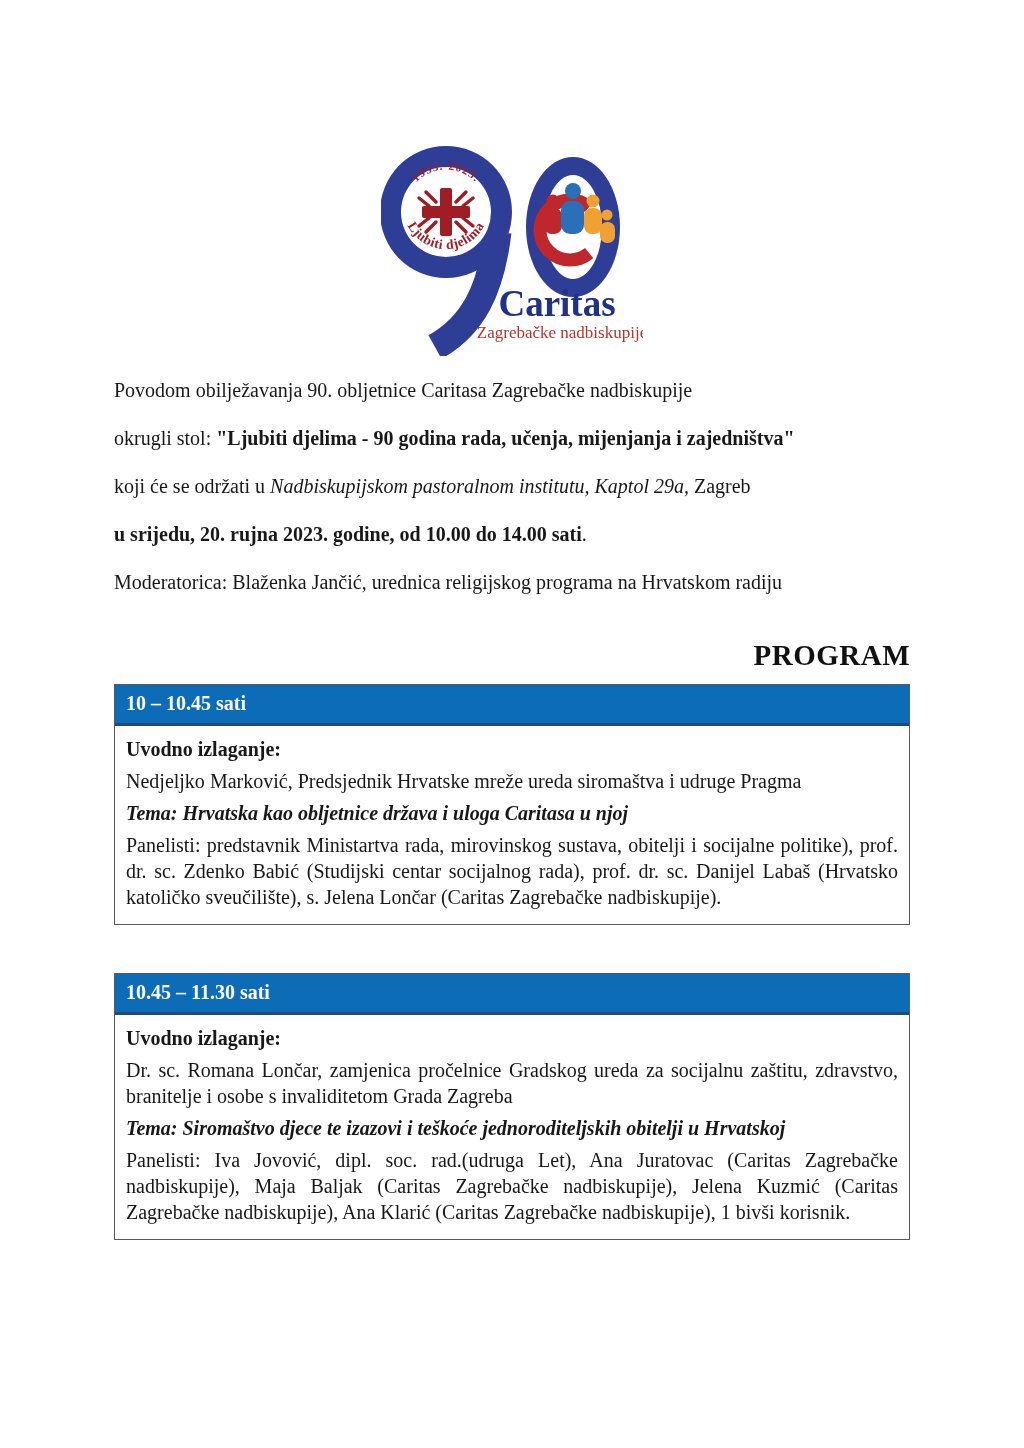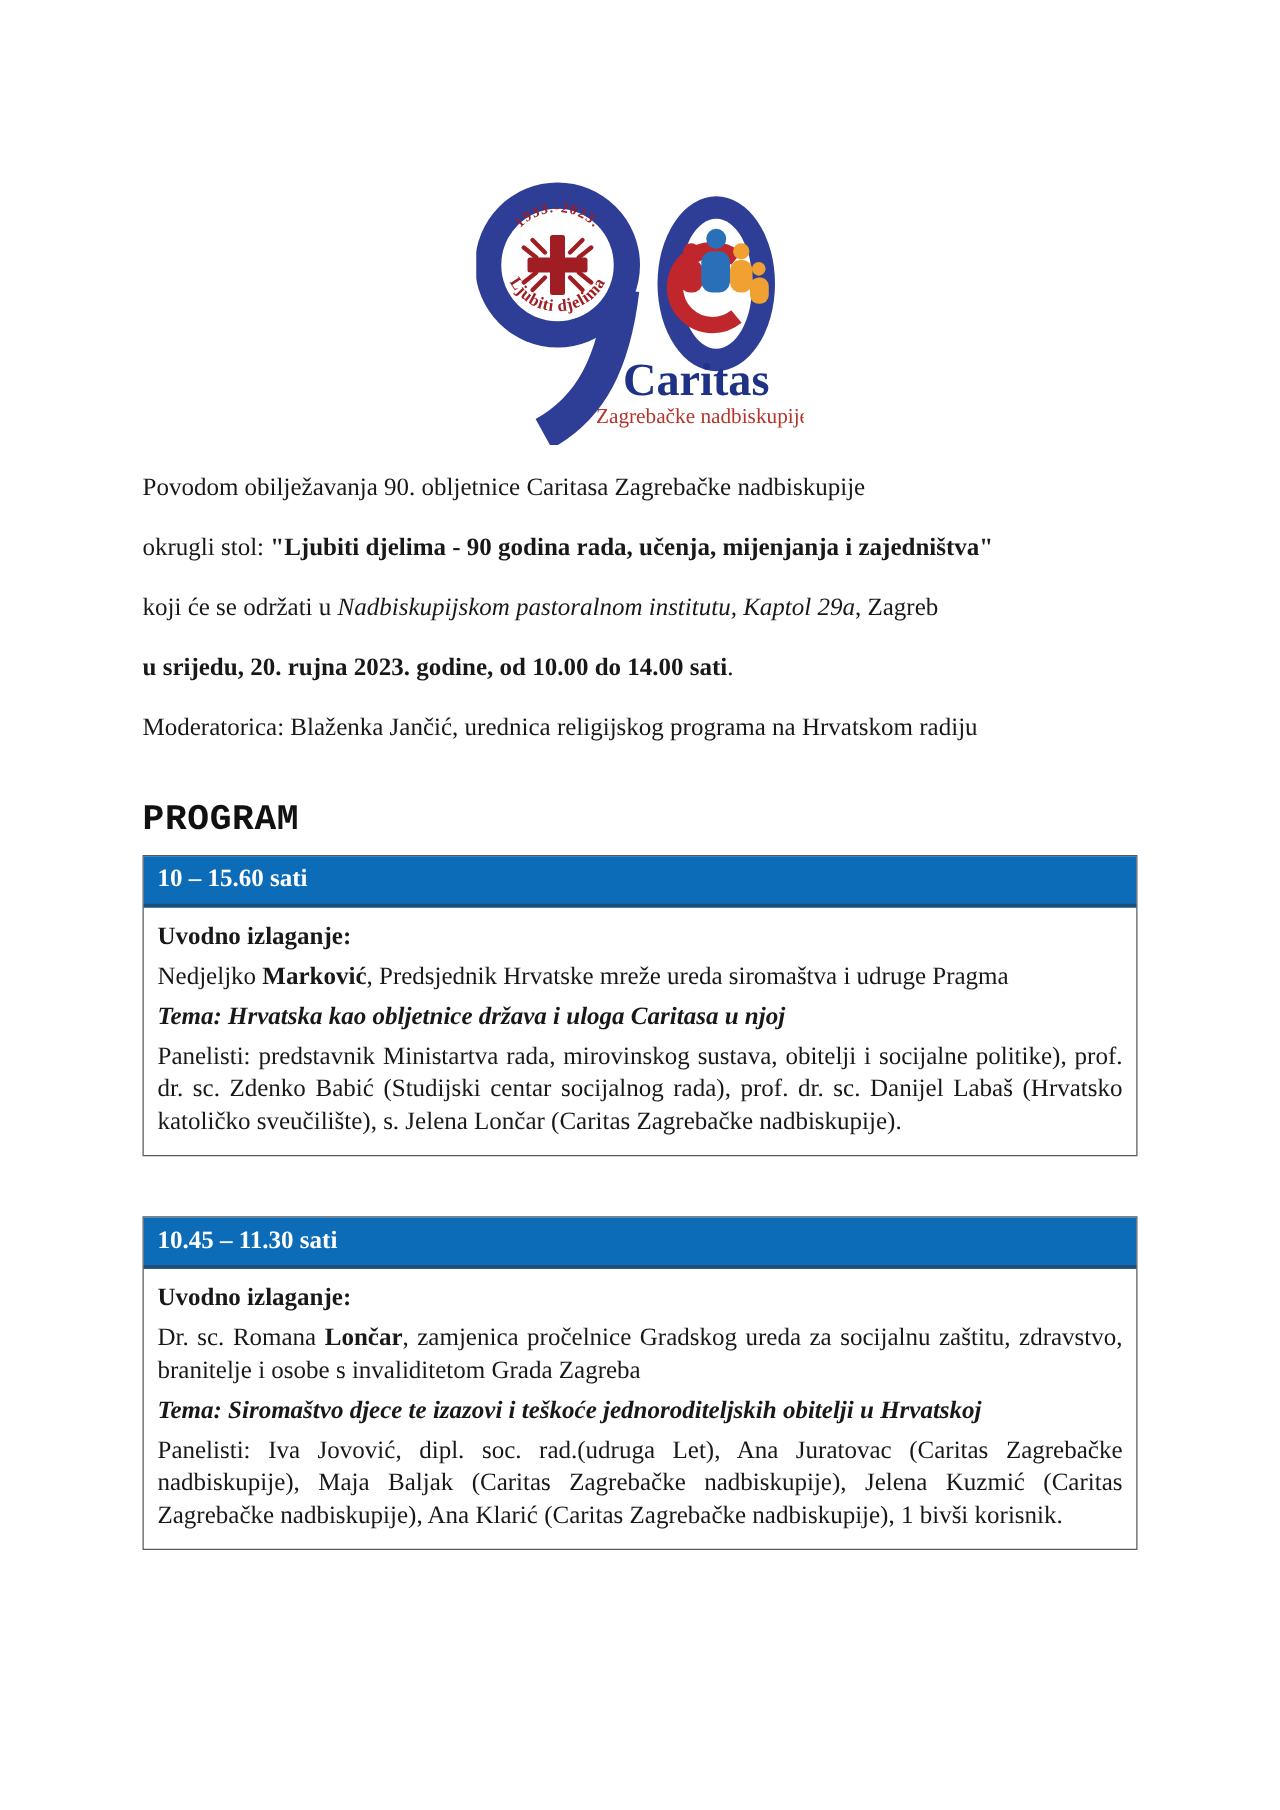--- a/index.html
+++ b/index.html
@@ -13,34 +13,34 @@
   .content { margin: 0 114px; width: 796px; }
 
   .logo-wrap { padding-top: 140px; display: flex; justify-content: center; }
 
   .intro { margin-top: 24px; text-align: left; font-size: 20px; }
   .intro p { margin: 0 0 27px 0; line-height: 21px; }
   .intro .b { font-weight: bold; }
   .intro .i { font-style: italic; }
 
   .program-title {
-    text-align: left; font-weight: bold; font-size: 29px;
-    letter-spacing: 0.5px; margin: 46px 0 12px 0; color: #111; font-family: Liberation Mono, monospace;
+    text-align: right; font-weight: bold; font-size: 29px;
+    letter-spacing: 0.5px; margin: 46px 0 12px 0; color: #111;
   }
 
   .session { border: 1px solid #5a5a5a; margin-bottom: 48px; background: #fff; }
   .session-time {
     background: #0d6cb8; color: #ffffff; font-weight: bold; font-size: 20px;
     padding: 7px 11px 8px 11px; border-bottom: 3px solid #1e4d7b;
   }
   .session-body { padding: 4px 11px 8px 11px; font-size: 20px; line-height: 26px; }
   .session-body p { margin: 6px 0; }
   .intro-label { font-weight: bold; }
   .speaker { text-align: justify; }
-  .speaker b { font-weight: bold; }
+  .speaker b { font-weight: normal; }
   .theme { font-weight: bold; font-style: italic; }
   .panel { text-align: justify; }
   .panel b { font-weight: normal; }
 </style>
 </head>
 <body>
 
 <div class="page">
   <div class="content">
 
@@ -103,21 +103,21 @@
       <p><span>Povodom obilježavanja 90. obljetnice Caritasa Zagrebačke nadbiskupije</span></p>
       <p><span>okrugli stol: </span><span class="b">"Ljubiti djelima - 90 godina rada, učenja, mijenjanja i zajedništva"</span></p>
       <p><span>koji će se održati u </span><span class="i">Nadbiskupijskom pastoralnom institutu, Kaptol 29a</span><span>, Zagreb</span></p>
       <p><span class="b">u srijedu, 20. rujna 2023. godine, od 10.00 do 14.00 sati</span><span>.</span></p>
       <p><span>Moderatorica: Blaženka Jančić, urednica religijskog programa na Hrvatskom radiju</span></p>
     </div>
 
     <h1 class="program-title">PROGRAM</h1>
 
     <section class="session">
-      <div class="session-time">10 – 15.60 sati</div>
+      <div class="session-time">10 – 10.45 sati</div>
       <div class="session-body">
         <p class="intro-label">Uvodno izlaganje:</p>
         <p class="speaker"><span>Nedjeljko </span><b>Marković</b><span>, Predsjednik Hrvatske mreže ureda siromaštva i udruge Pragma</span></p>
         <p class="theme">Tema: Hrvatska kao obljetnice država i uloga Caritasa u njoj</p>
         <p class="panel"><b>Panelisti:</b><span> predstavnik Ministartva rada, mirovinskog sustava, obitelji i socijalne politike), prof. dr. sc. Zdenko Babić (Studijski centar socijalnog rada), prof. dr. sc. Danijel Labaš (Hrvatsko katoličko sveučilište), s. Jelena Lončar (Caritas Zagrebačke nadbiskupije).</span></p>
       </div>
     </section>
 
     <section class="session">
       <div class="session-time">10.45 – 11.30 sati</div>

